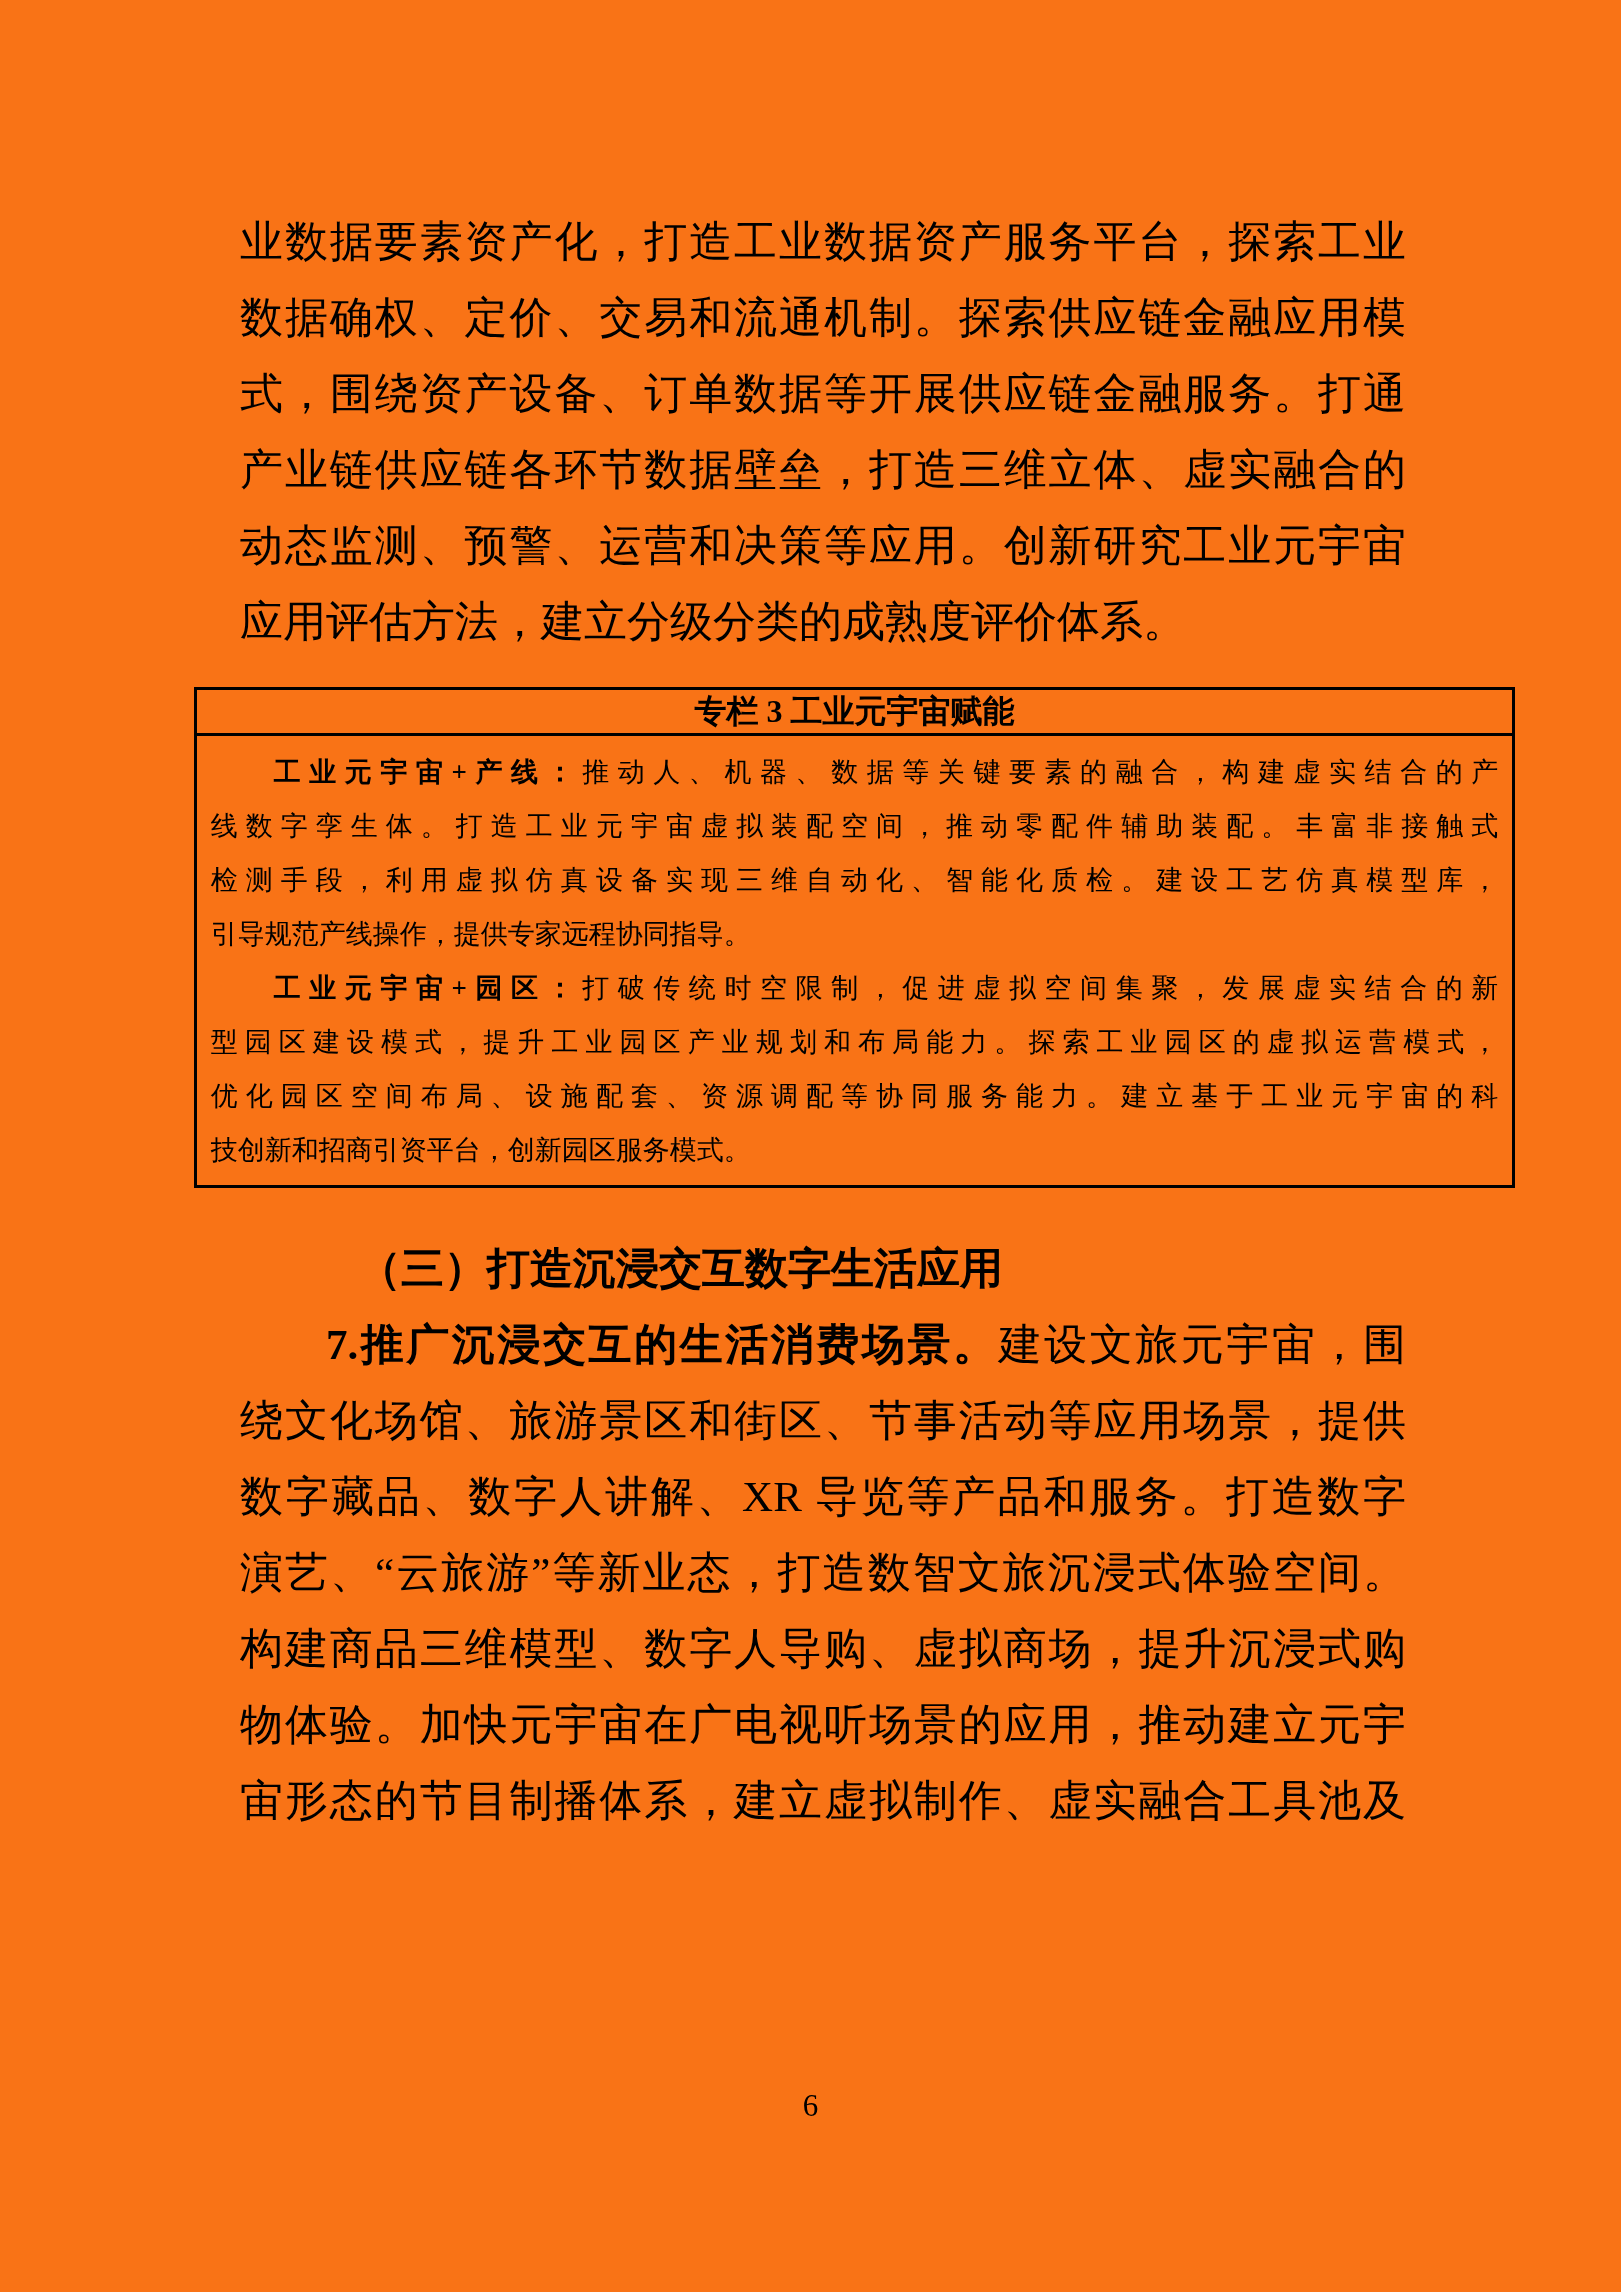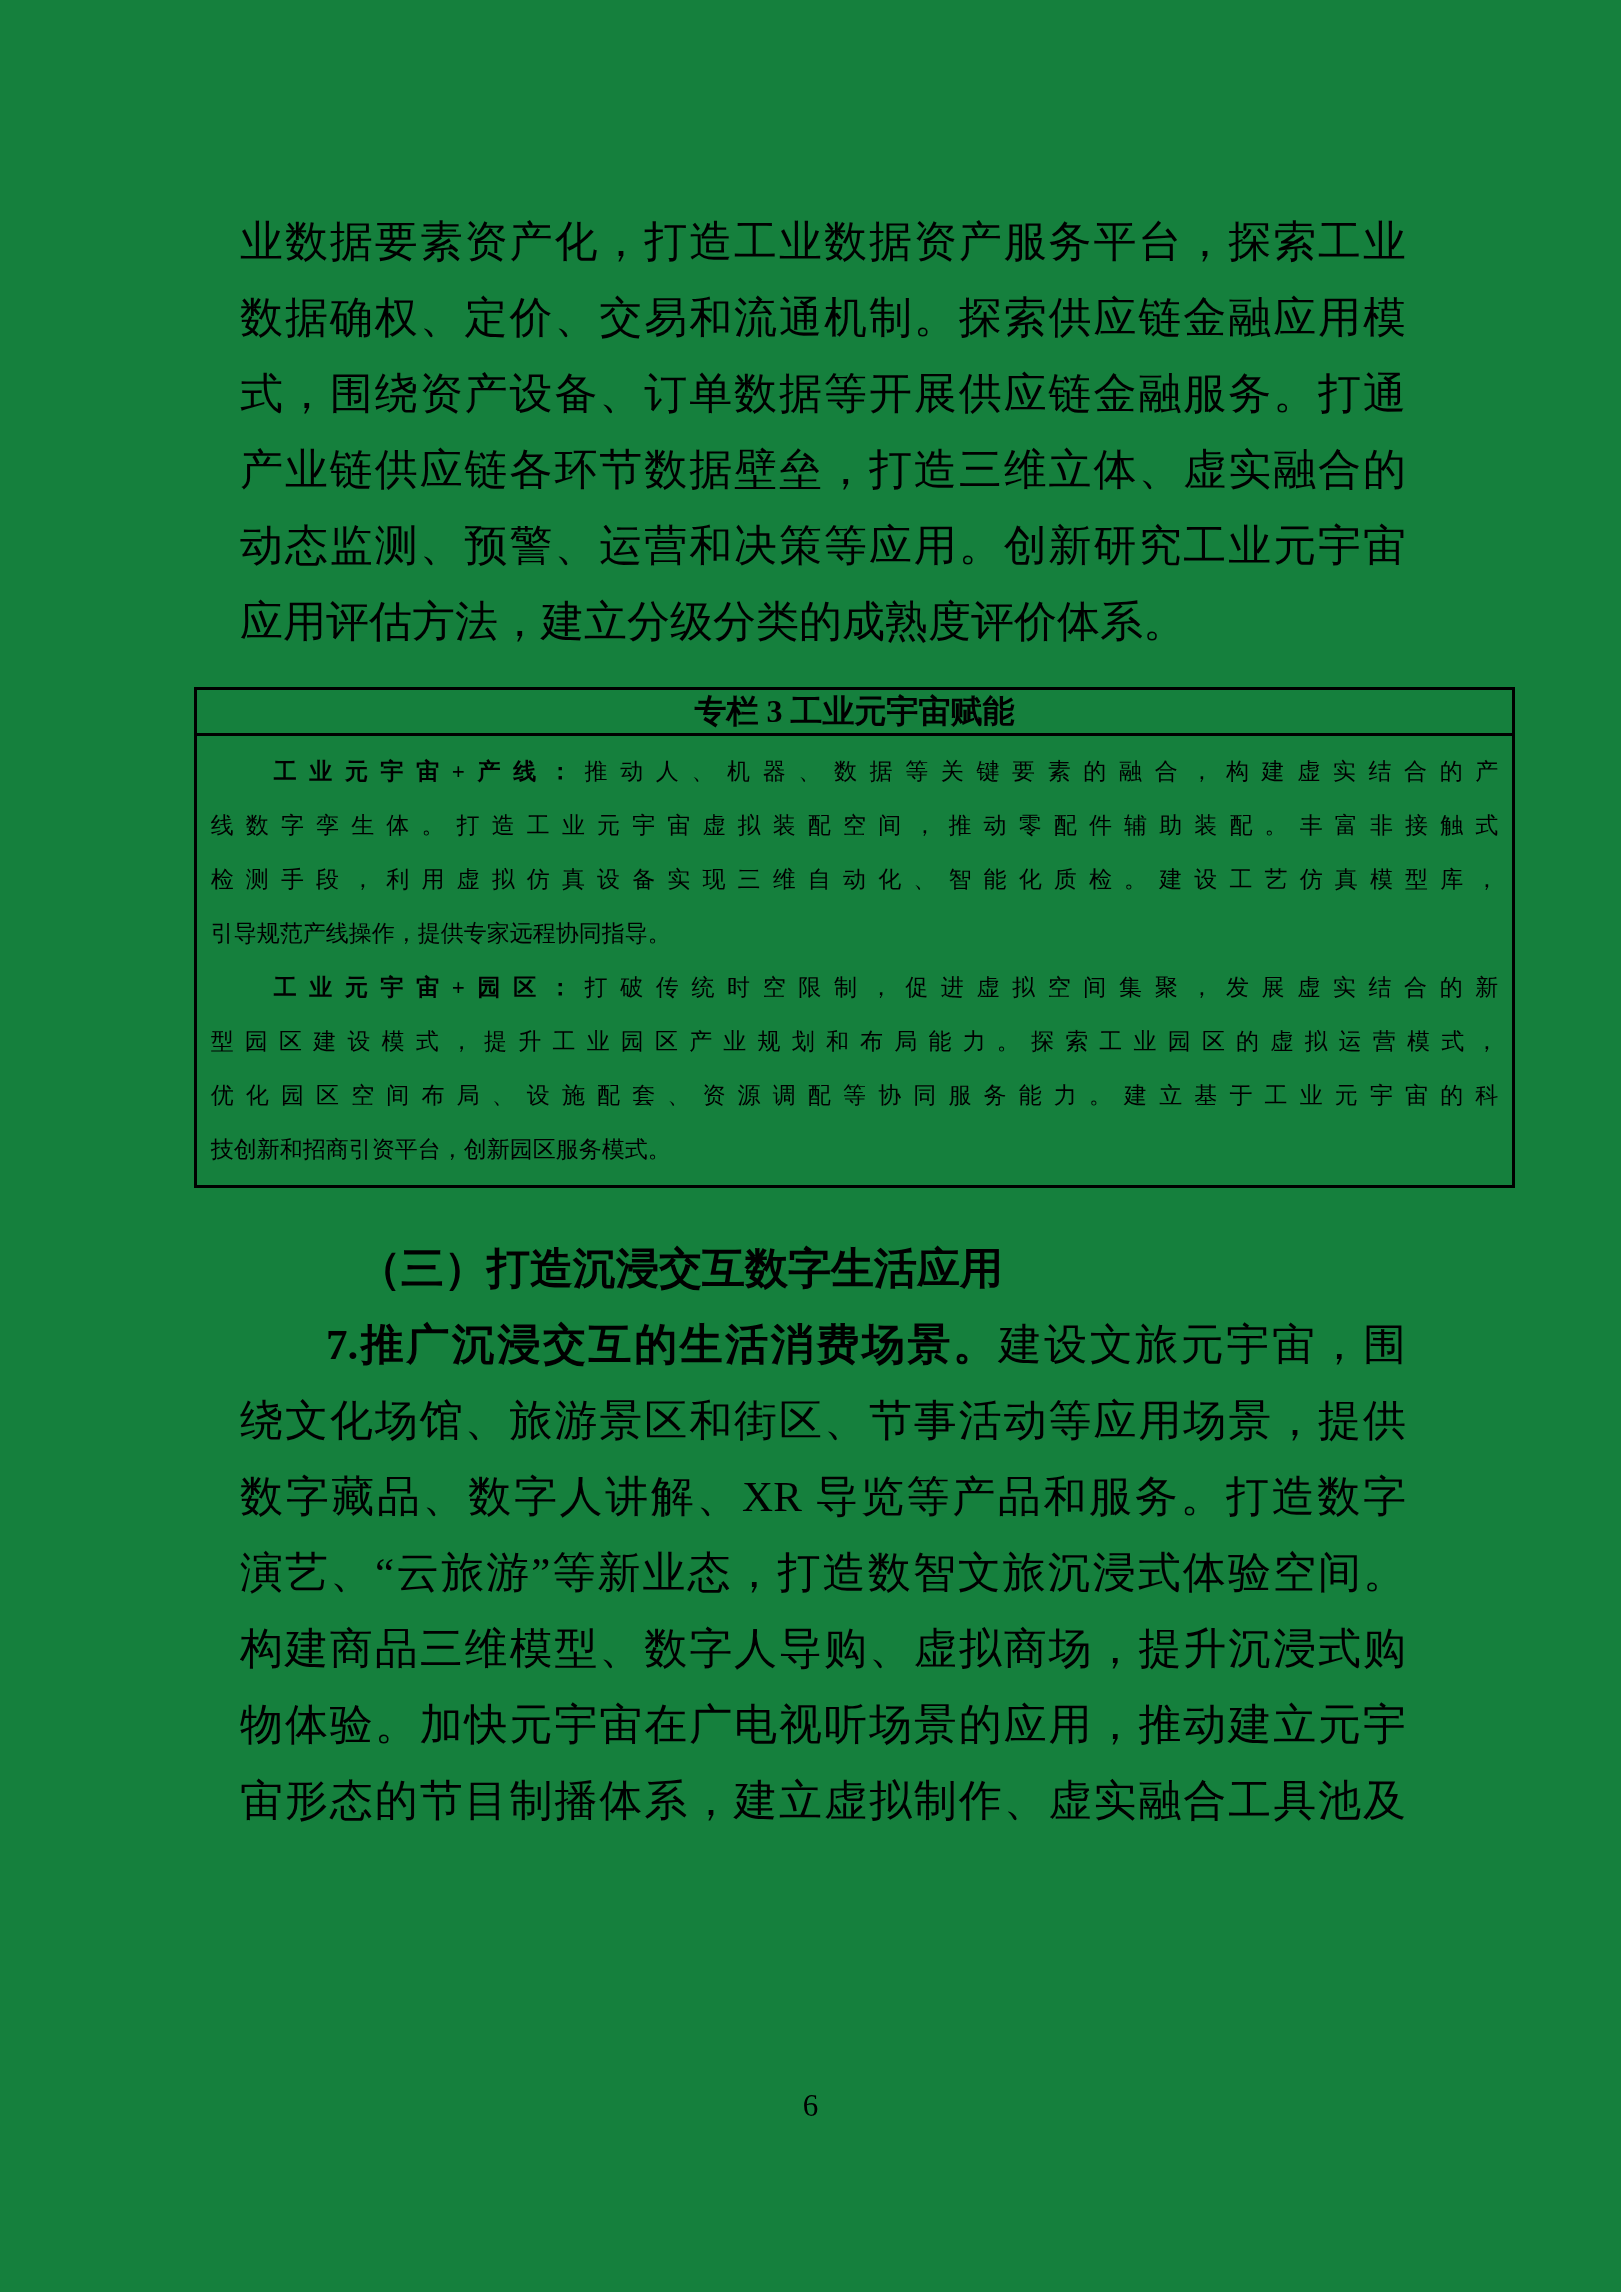--- a/index.html
+++ b/index.html
@@ -1,19 +1,19 @@
 <!DOCTYPE html>
 <html lang="zh"><head>
 <meta charset="utf-8">
 <style>
   html,body{margin:0;padding:0;background:#888;}
   .page{
     position:relative;
     width:1621px;height:2293px;
-    background:#15803d;
+    background:#f97316;
     color:#000000;
     font-family:"Liberation Serif","DejaVu Serif",serif;
     overflow:hidden;
   }
   .content{
     position:absolute;
     left:240px;top:204px;
     width:1166px;
   }
   
@@ -40,21 +40,21 @@
     line-height:43px;
     border-bottom:3.9px solid #000;
     text-align:center;
     font-size:32px;
     font-weight:bold;
   }
   .box-body{
     padding:9.8px 13.7px 7.8px 13.7px;
   }
   .b{
-    font-size:23px;
+    font-size:27px;
     line-height:54px;
   }
   .b.jl{ text-align:justify; text-align-last:justify; }
   .b.ll{ text-align:left; text-align-last:left; }
   .ind-box{ text-indent:63px; }
   .lead{ font-weight:bold; }
   
   .heading{
     margin-top:43px;
     font-size:43px;

